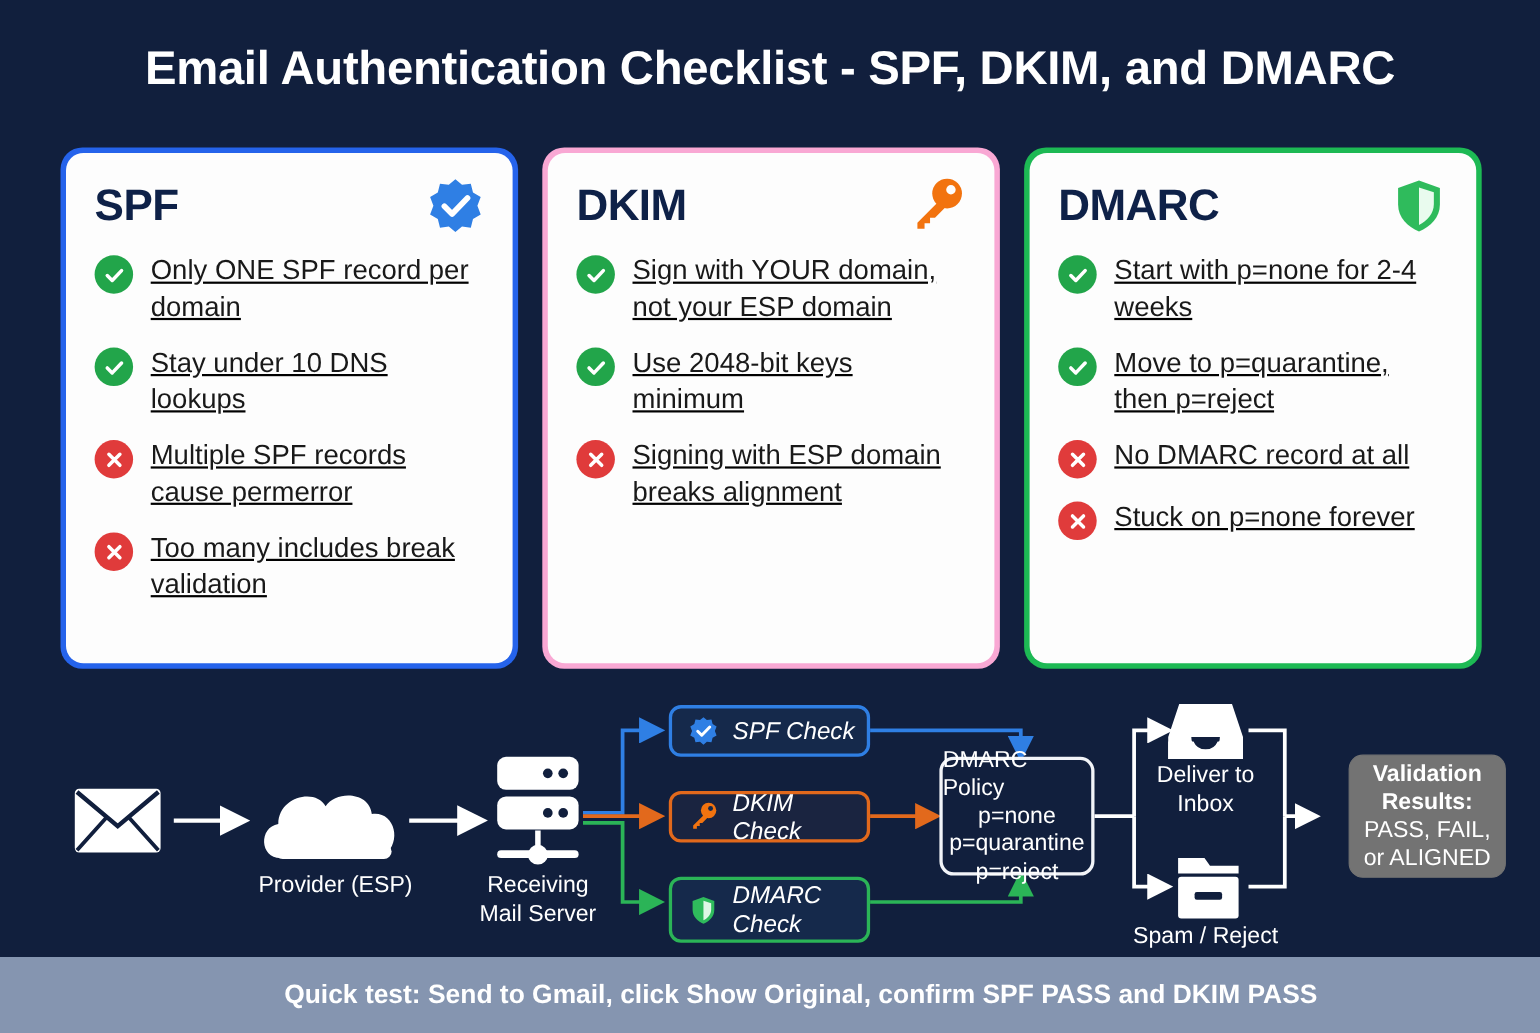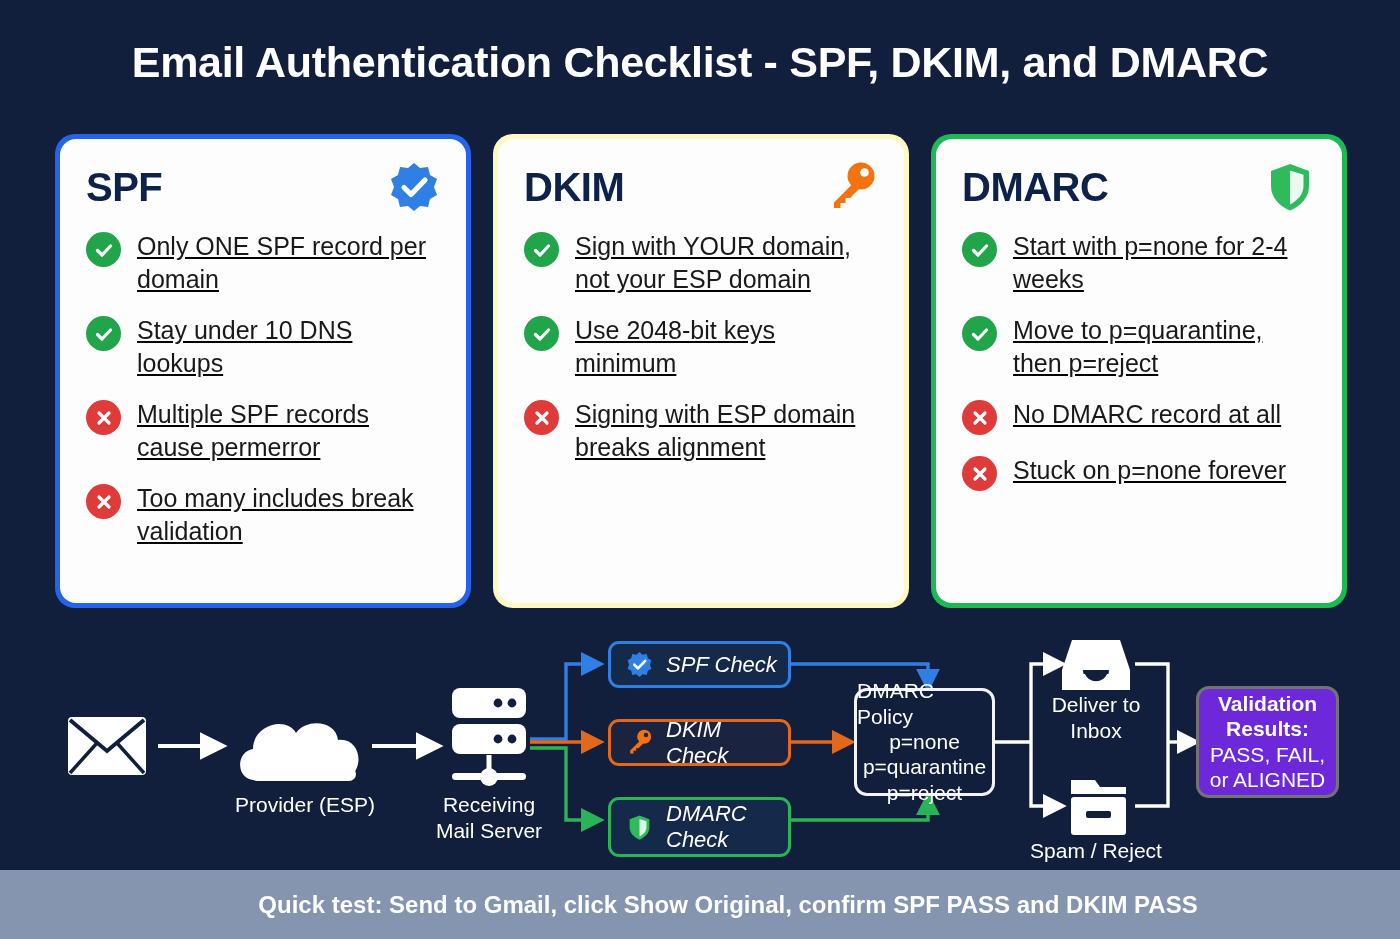--- a/index.html
+++ b/index.html
@@ -77,24 +77,24 @@
     position:absolute;box-sizing:border-box;
     border:3px solid #f2f4f8;border-radius:13px;
     background:#111f3d;
     display:flex;flex-direction:column;align-items:center;
     justify-content:center;color:#ffffff;
   }
   .policy-title{font-size:21px;font-weight:normal;line-height:1.2;}
   .policy-line{font-size:21px;line-height:1.22;}
   .result-box{
     position:absolute;box-sizing:border-box;
-    border:3px solid #737373;border-radius:13px;
-    background:#6d28d9;
+    border:1px solid #737373;border-radius:13px;
+    background:#737373;
     display:flex;flex-direction:column;align-items:center;
-    justify-content:center;color:#ffffff;
+    justify-content:center;color:#ffffff;margin-left:30px;
   }
   .result-title{font-size:21px;font-weight:bold;line-height:1.2;}
   .result-line{font-size:21px;line-height:1.22;}
   
   .footer{
     position:absolute;left:0;bottom:0;width:1400px;height:69px;
     background:#8595b0;
     display:flex;align-items:center;justify-content:center;padding-left:28px;
   }
   .footer-text{
@@ -149,21 +149,21 @@
             <svg viewBox="0 0 24 24" width="24" height="24">
                 <path d="M7 7 L17 17 M17 7 L7 17" stroke="#fff" stroke-width="3.2" fill="none" stroke-linecap="round"></path>
               </svg>
           </span>
           <span class="item-text">Too many includes break validation</span>
         </div>
       </div>
     </div>
   </div>
 
-  <div class="card" style="background:#fef9c3;">
+  <div class="card" style="background:#f9a8d4;">
     <div class="card-inner">
       <div class="card-head">
         <div class="card-title">DKIM</div>
         <span class="card-badge">
           <svg viewBox="0 0 52 52" width="52" height="52">
             <circle cx="35" cy="15" r="13.5" fill="#f2730f"></circle>
             <circle cx="38.5" cy="11.5" r="4.3" fill="#fdfdfd"></circle>
             <path d="M27.5 22 L8 41.5 L8 47 L14.5 47 L14.5 42 L19.5 42 L19.5 37 L24 37 L33.5 27.5 Z" fill="#f2730f"></path>
           </svg>
         </span>

